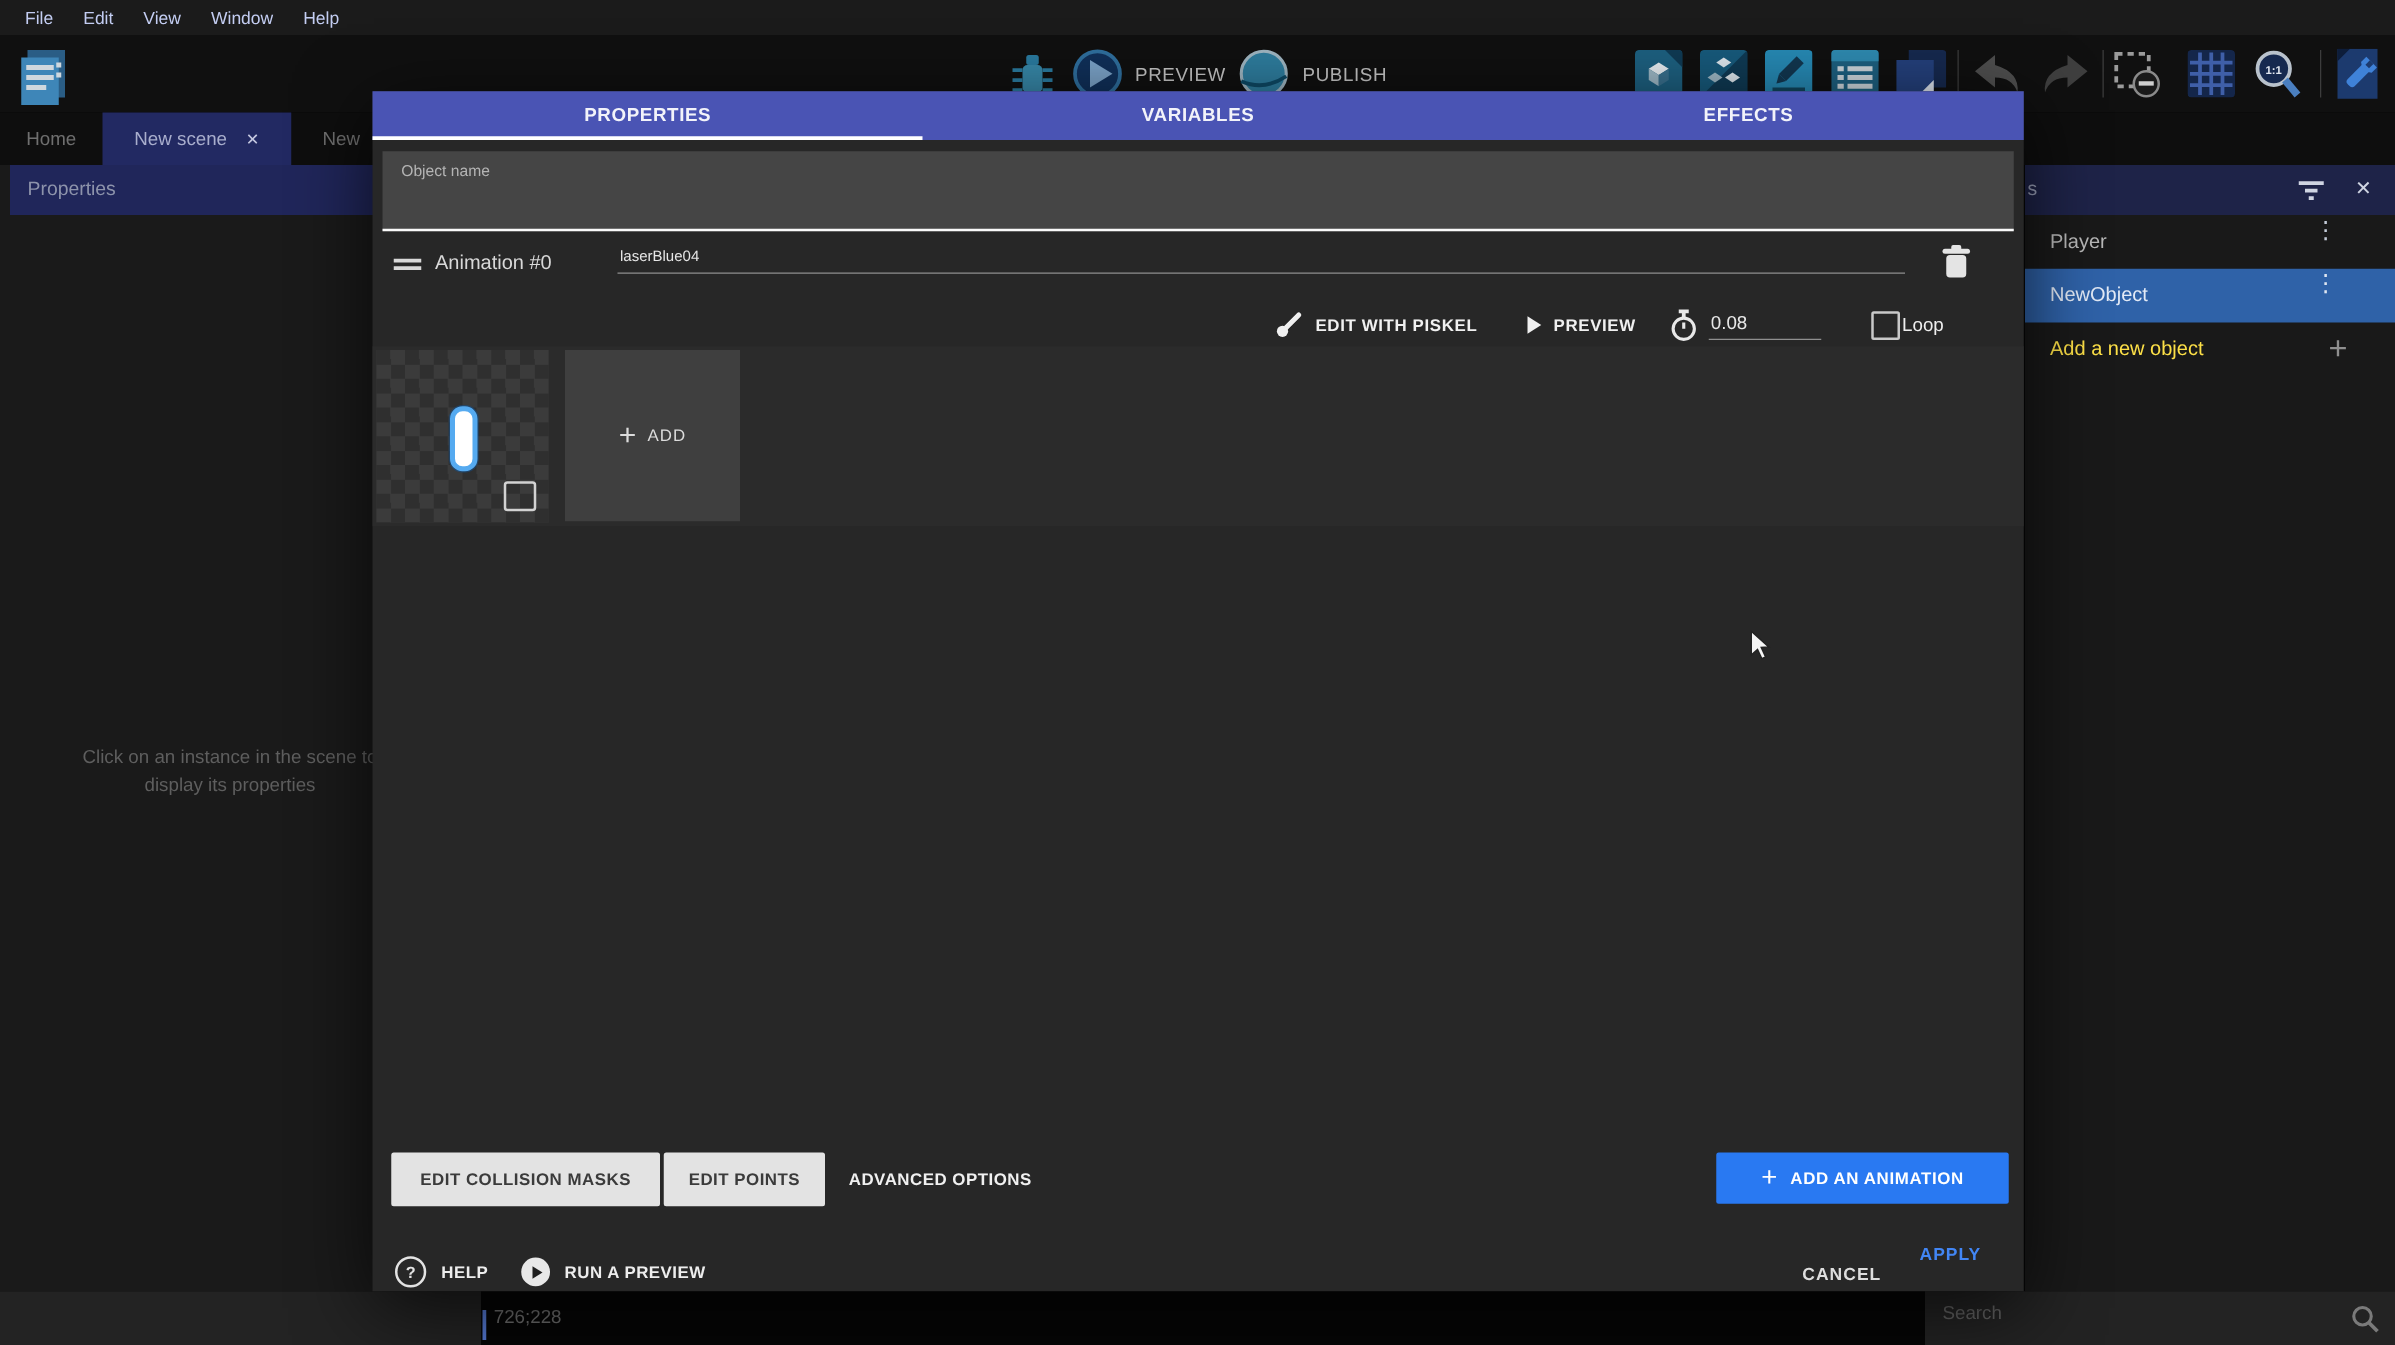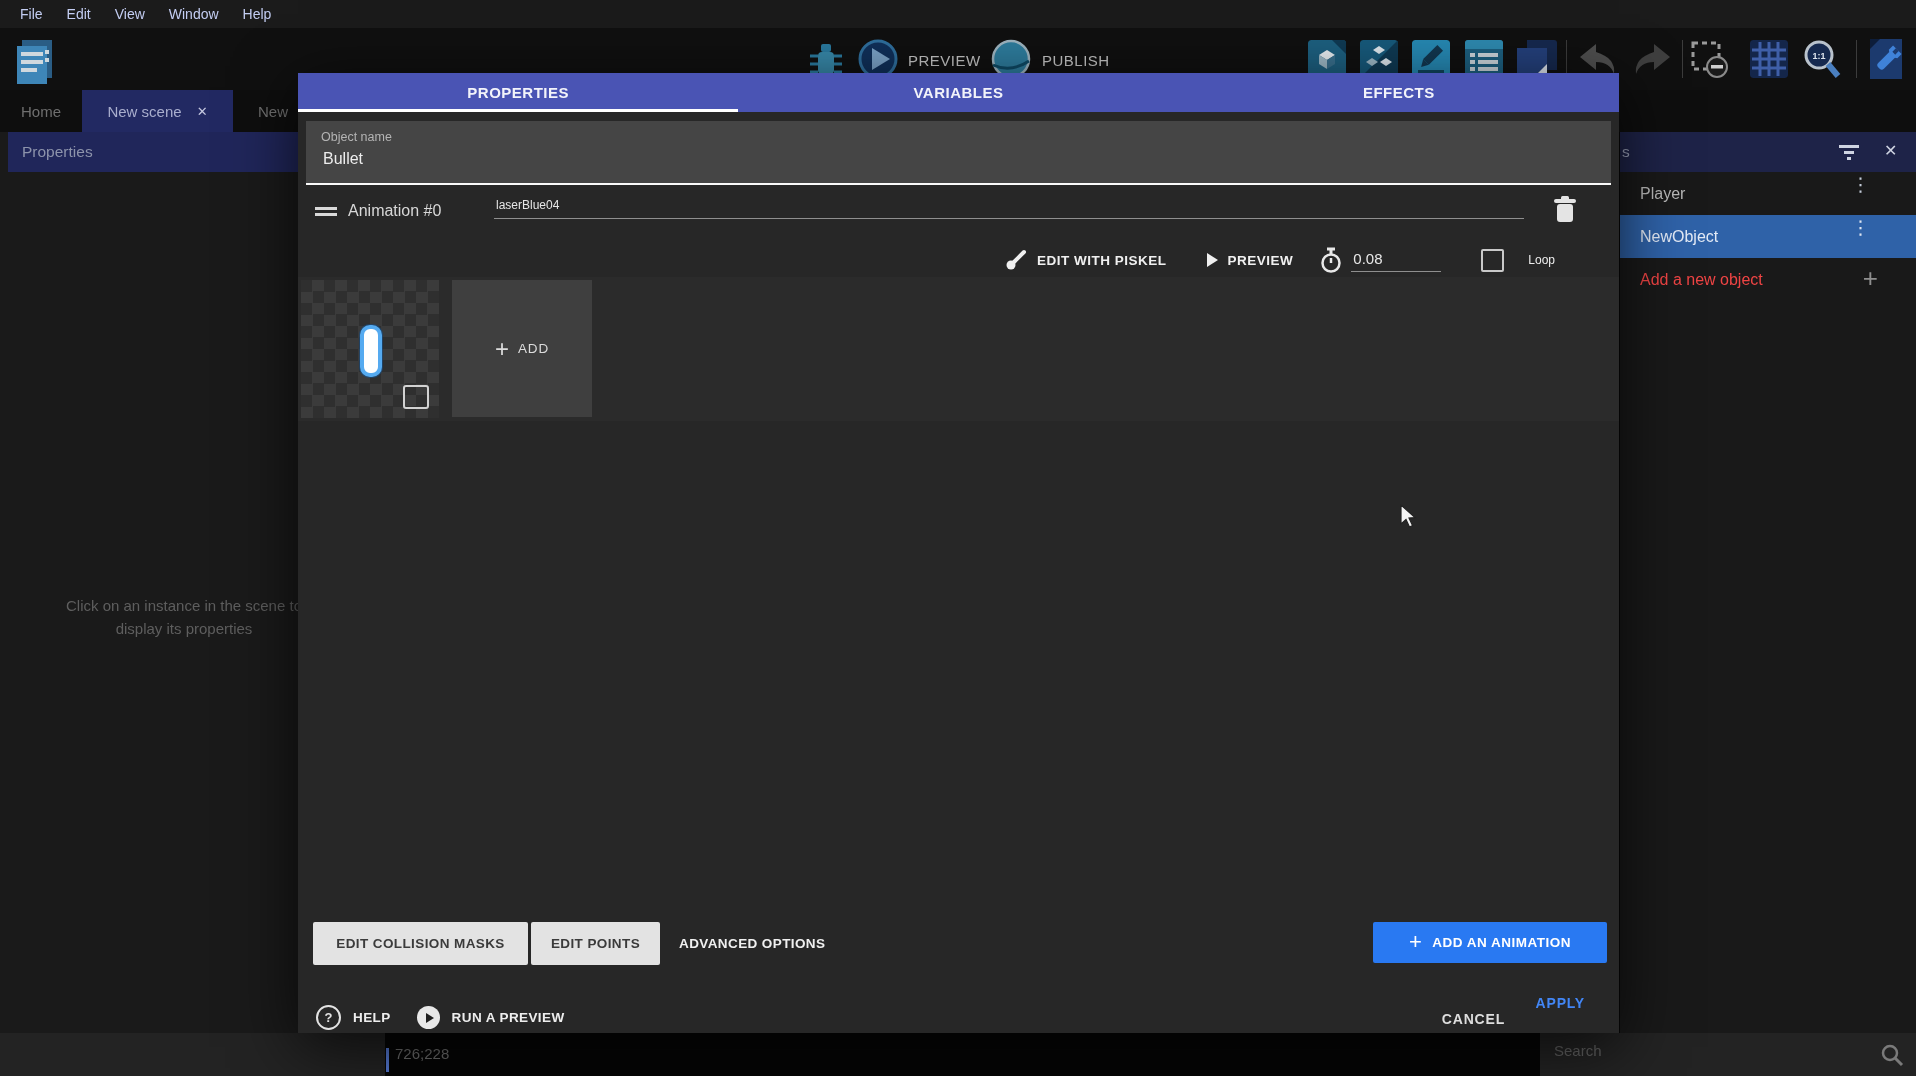--- a/index.html
+++ b/index.html
@@ -241,21 +241,21 @@
   </div>
   <div class="obj-row" style="top:40px">
     <span class="lbl">Player</span>
     <span class="dots">⋮</span>
   </div>
   <div class="obj-row selected" style="top:83px">
     <span class="lbl">NewObject</span>
     <span class="dots" style="color:#dfe6f2">⋮</span>
   </div>
   <div class="obj-row" style="top:126px">
-    <span class="lbl" style="color:#ef4444">Add a new object</span>
+    <span class="lbl" style="color:#fde047">Add a new object</span>
     <span class="add-row-plus">+</span>
   </div>
 </div>
 
 <div class="abs bb-left"></div>
 <div class="abs bb-center">
   <div class="bb-caret"></div>
   <span class="bb-coords">726;228</span>
 </div>
 <div class="abs bb-right">
@@ -268,21 +268,20 @@
 
 <div class="abs dialog">
   <div class="dlg-tabs">
     <div class="dlg-tab active">PROPERTIES</div>
     <div class="dlg-tab">VARIABLES</div>
     <div class="dlg-tab">EFFECTS</div>
   </div>
 
   <div class="obj-box">
     <span class="flabel">Object name</span>
-    <input value="Bullet" style="">
   </div>
 
   <div class="drag-handle">
       <div></div>
       <div></div>
     </div>
   <span class="anim-title">Animation #0</span>
   <input class="anim-name" value="laserBlue04" style="">
   <svg class="trash-btn" width="24" height="28">
     <rect x="4" y="8" width="16" height="18" rx="3" fill="#e4e4e4"></rect>
@@ -299,21 +298,21 @@
     <span class="ptri" style="margin-right:10px"></span>
     <span class="pr-label" style="margin-right:26px">PREVIEW</span>
     <svg width="24" height="26" style="margin-right:8px">
       <line x1="8" y1="2" x2="16" y2="2" stroke="#e8e8e8" stroke-width="3"></line>
       <line x1="12" y1="2" x2="12" y2="7" stroke="#e8e8e8" stroke-width="3"></line>
       <circle cx="12" cy="16" r="8.5" fill="none" stroke="#e8e8e8" stroke-width="2.5"></circle>
       <line x1="12" y1="16" x2="12" y2="11" stroke="#e8e8e8" stroke-width="2.5"></line>
     </svg>
     <input class="time-input" style="margin-right: 40px;" value="0.08">
     <span class="chk"></span>
-    <span style="font-size:12px;color:#eeeeee;margin-left:24px">Loop</span>
+    <span style="font-size:15px;color:#eeeeee;margin-left:2px">Loop</span>
   </div>
 
   <div class="thumb-strip">
     <div class="thumb">
       <div class="bullet-capsule"></div>
       <div class="thumb-chk"></div>
     </div>
     <div class="add-tile">
       <span class="add-plus">+</span>
       <span class="add-word">ADD</span>

